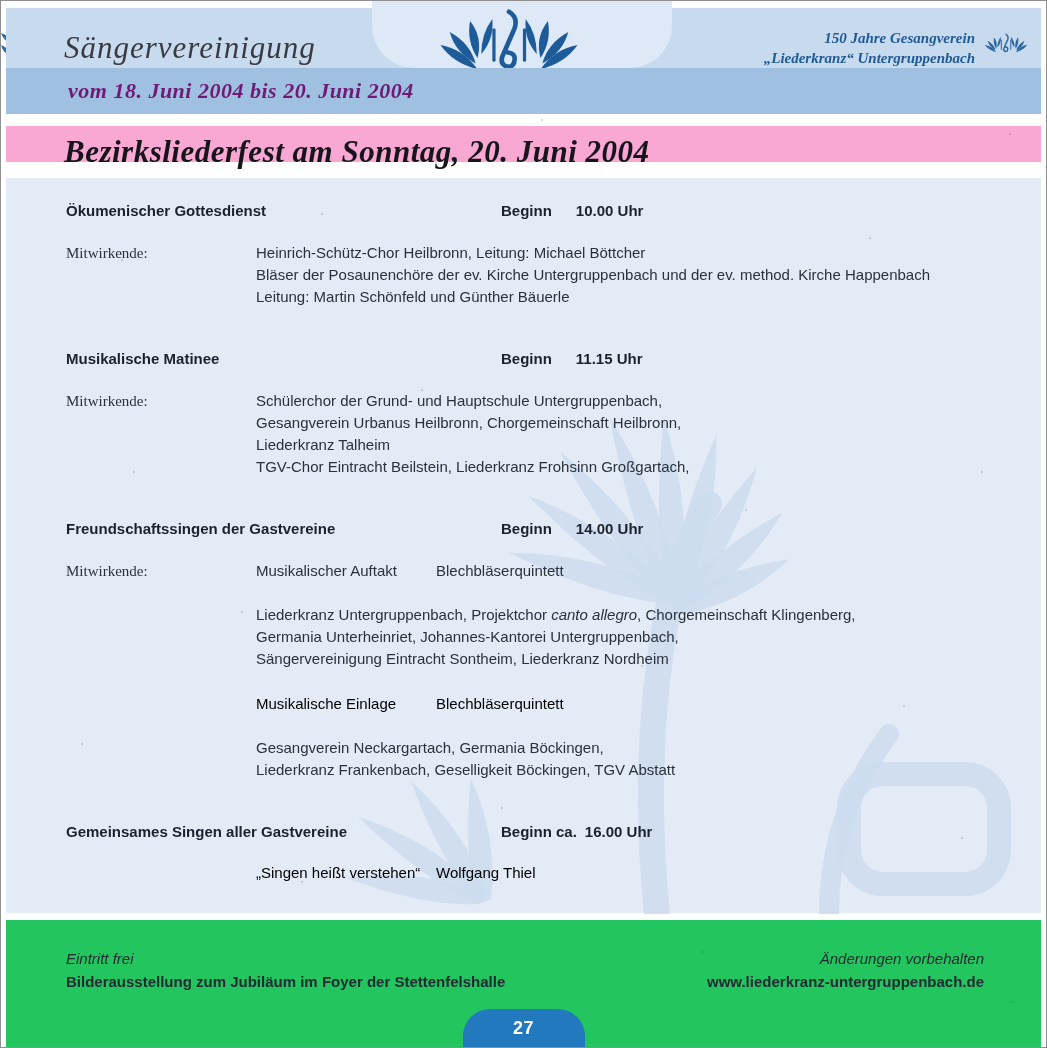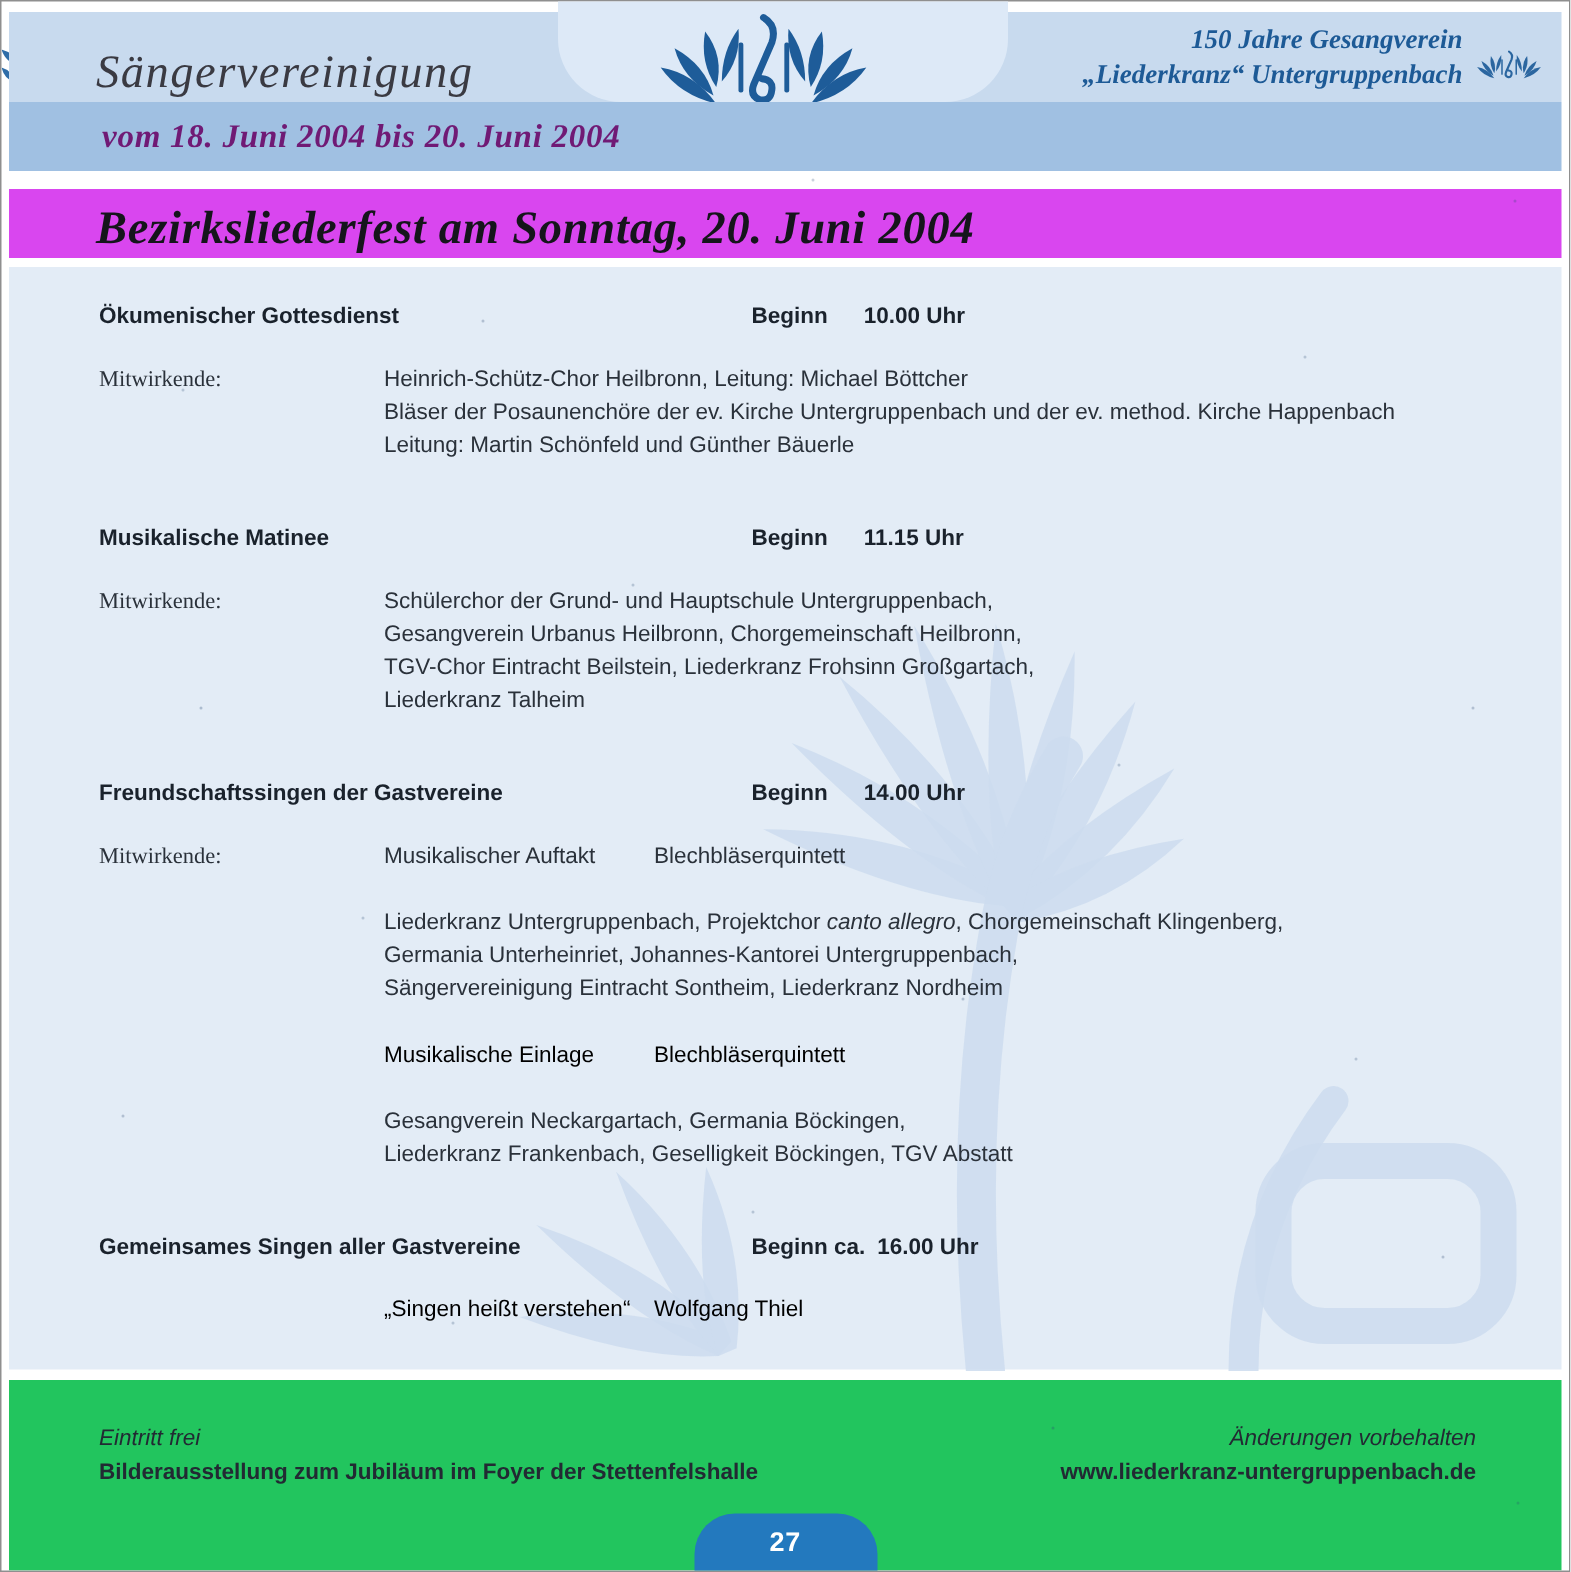--- a/index.html
+++ b/index.html
@@ -13,31 +13,31 @@
   .header-band{top:0;height:60px;background:#c8daee;}
   .logo-halo{position:absolute;left:366px;top:-10px;width:300px;height:70px;background:#dde9f7;border-radius:0 0 42px 42px;}
   .center-logo{position:absolute;left:428px;top:0px;color:#1e5c99;}
   .right-logo{position:absolute;right:12px;top:20px;color:#2b66a0;}
   .title{
     position:absolute;left:58px;bottom:2px;
     font-family:"Liberation Serif",serif;font-style:italic;font-size:31px;
     color:#3a3a42;letter-spacing:1px;
   }
   .org{
-    position:absolute;right:66px;top:7px;text-align:right;
+    position:absolute;right:66px;top:21px;text-align:right;
     font-family:"Liberation Serif",serif;font-style:italic;font-weight:bold;
-    font-size:18px;line-height:1.3;color:#1d5a96;
+    font-size:15px;line-height:1.3;color:#1d5a96;
   }
   .date-band{top:60px;height:46px;background:#a0c0e2;}
   .date-text{
     margin-left:62px;line-height:46px;
     font-family:"Liberation Serif",serif;font-style:italic;font-weight:bold;
     font-size:22px;color:#701a75;letter-spacing:.5px;
   }
-  .banner{top:118px;height:46px;background:#d946ef;}
+  .banner{top:118px;height:36px;background:#f9a8d4;}
   .banner-text{
     margin-left:58px;line-height:52px;
     font-family:"Liberation Serif",serif;font-style:italic;font-weight:bold;
     font-size:31px;color:#15151b;letter-spacing:.5px;
   }
   .content{top:170px;height:735px;background:#e3ecf6;padding:10px 28px 0 60px;box-sizing:border-box;position:absolute;}
   .watermark{position:absolute;right:-8px;top:-4px;pointer-events:none;}
   .event-head{position:relative;display:flex;align-items:baseline;margin-top:38px;
     font-weight:bold;font-size:15px;line-height:26px;color:#1a222c;}
   .event-head.first{margin-top:10px;}
@@ -187,22 +187,22 @@
         <div class="begin-group">
           <span>Beginn</span>
           <span class="begin-time">11.15 Uhr</span>
         </div>
       </div>
       <div class="crew">
         <div class="crew-label">Mitwirkende:</div>
         <div class="crew-lines">
           <div>Schülerchor der Grund- und Hauptschule Untergruppenbach,</div>
           <div>Gesangverein Urbanus Heilbronn, Chorgemeinschaft Heilbronn,</div>
+          <div>Liederkranz Talheim</div>
           <div>TGV-Chor Eintracht Beilstein, Liederkranz Frohsinn Großgartach,</div>
-          <div>Liederkranz Talheim</div>
         </div>
       </div>
 
       <div class="event-head">
         <div class="event-title">Freundschaftssingen der Gastvereine</div>
         <div class="begin-group">
           <span>Beginn</span>
           <span class="begin-time">14.00 Uhr</span>
         </div>
       </div>

